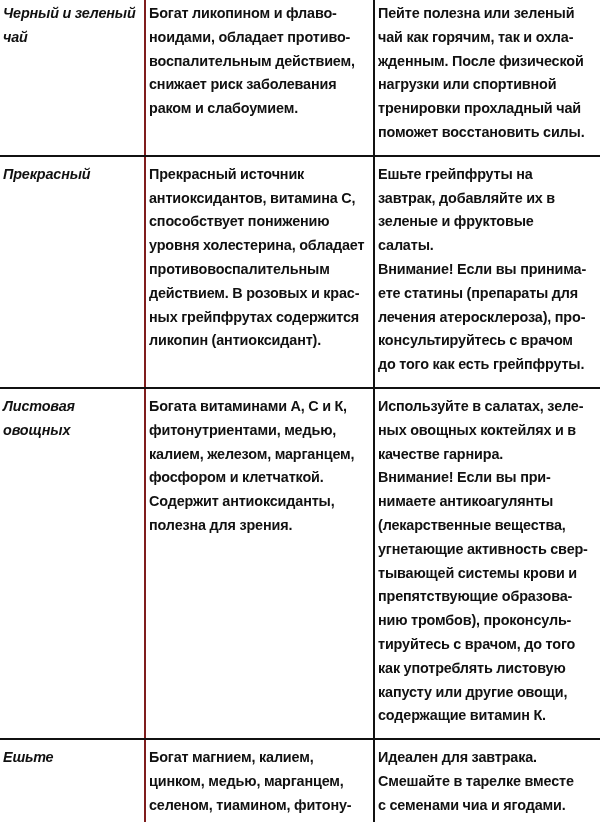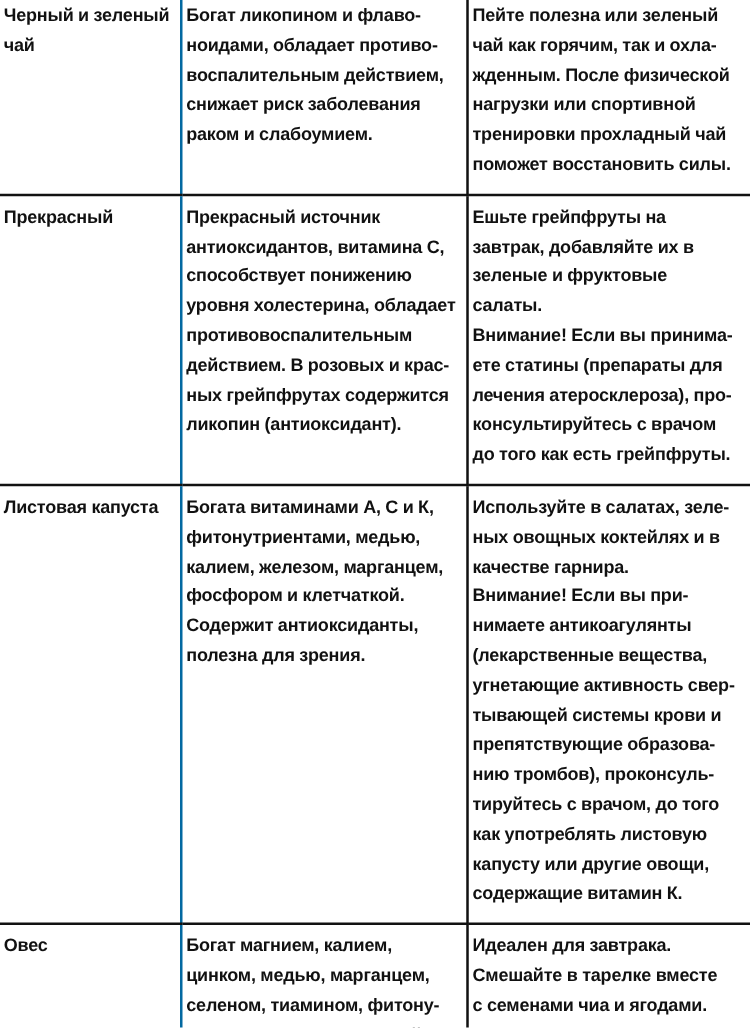--- a/index.html
+++ b/index.html
@@ -36,23 +36,24 @@
     letter-spacing: -0.15px;
     word-spacing: -0.2px;
     border-bottom: 2px solid #111111;
   }
 
   .nutrition-table tr:last-child td {
     border-bottom: 2px solid #111111;
   }
 
   .cell-name {
-    border-right: 2px solid #0369a1;
+    border-right: 2px solid #7f1d1d;
     padding-left: 2px;
     padding-right: 6px;
+    font-style: italic;
   }
 
   .cell-benefit {
     border-right: 2px solid #111111;
     padding-left: 9px;
     padding-right: 8px;
     margin-left: 25px;
   }
 
   .cell-usage {
@@ -124,21 +125,21 @@
 Внимание! Если вы принима-
 ете статины (препараты для
 лечения атеросклероза), про-
 консультируйтесь с врачом
 до того как есть грейпфруты.</span>
       </td>
     </tr>
 
     <tr>
       <td class="cell-name">
-        <span class="cell-text">Листовая капуста</span>
+        <span class="cell-text">Листовая овощных</span>
       </td>
       <td class="cell-benefit">
         <span class="cell-text">Богата витаминами А, С и К,
 фитонутриентами, медью,
 калием, железом, марганцем,
 фосфором и клетчаткой.
 Содержит антиоксиданты,
 полезна для зрения.</span>
       </td>
       <td class="cell-usage">
@@ -154,21 +155,21 @@
 нию тромбов), проконсуль-
 тируйтесь с врачом, до того
 как употреблять листовую
 капусту или другие овощи,
 содержащие витамин К.</span>
       </td>
     </tr>
 
     <tr>
       <td class="cell-name">
-        <span class="cell-text">Овес</span>
+        <span class="cell-text">Ешьте</span>
       </td>
       <td class="cell-benefit">
         <span class="cell-text"><span>Богат магнием, калием,
 цинком, медью, марганцем,
 селеном, тиамином, фитону-
 триентами и пантотеновой
 кислотой (витамином B</span></span>
       </td>
       <td class="cell-usage">
         <span class="cell-text">Идеален для завтрака.

